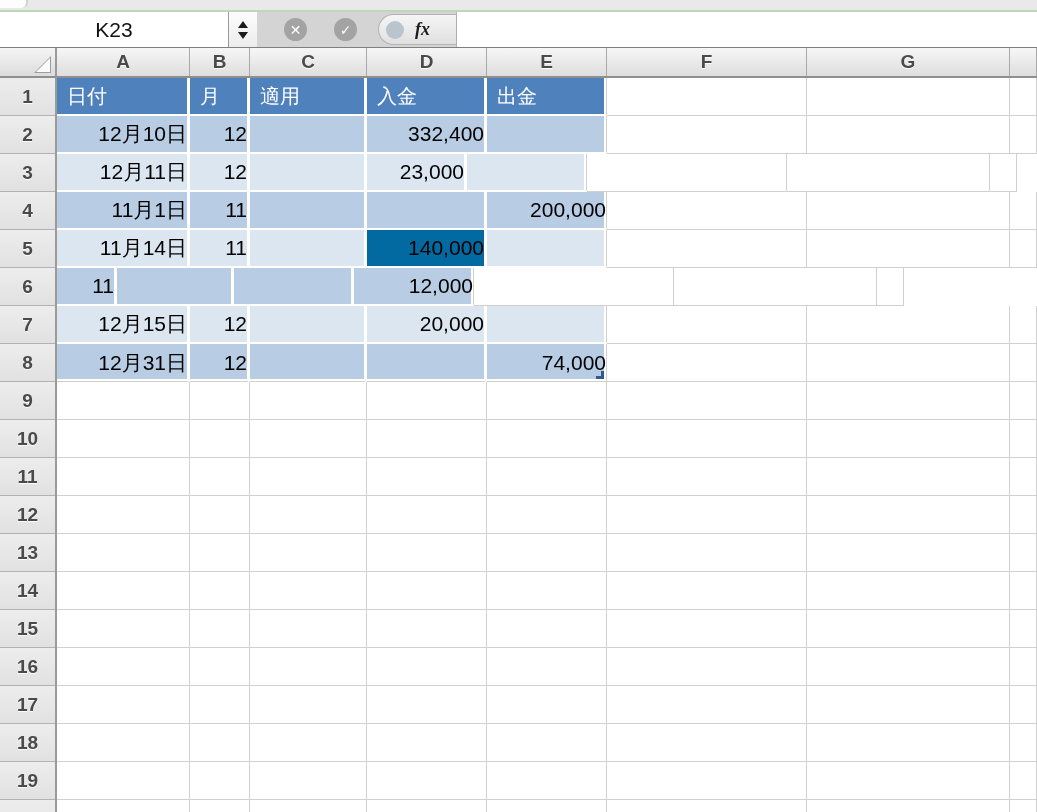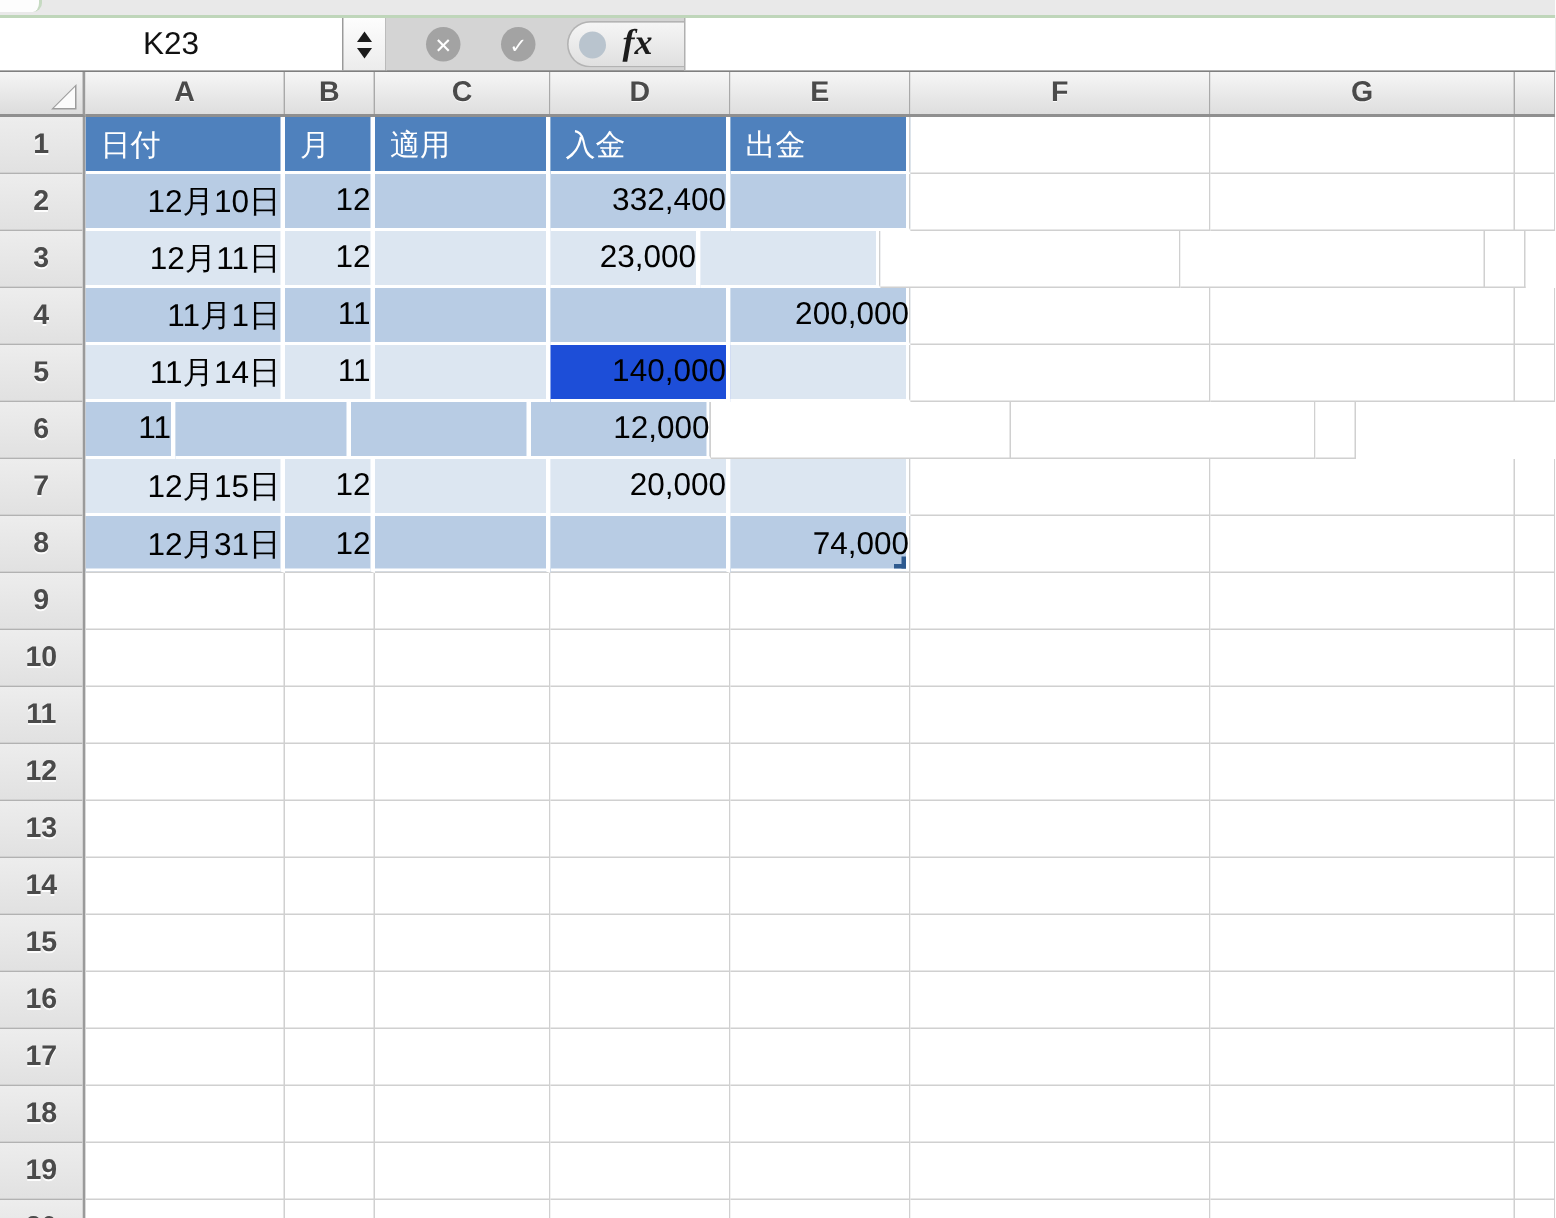--- a/index.html
+++ b/index.html
@@ -31,21 +31,21 @@
               display:flex;align-items:center;justify-content:center;
               font-size:14px;font-weight:bold;line-height:1;}
   .circle-btn.cancel{margin-left:27px;}
   .circle-btn.accept{margin-left:27px;}
   .fx-capsule{margin-left:auto;height:31px;width:78px;box-sizing:border-box;
               border:1px solid #b3b3b3;border-right:none;border-radius:16px 0 0 16px;
               background:linear-gradient(#f5f5f5,#e0e0e0);
               display:flex;align-items:center;padding-left:7px;}
   .fx-dot{width:18px;height:18px;border-radius:50%;background:#b9c4ce;}
   .fx-label{margin-left:11px;font-family:"Liberation Serif","DejaVu Serif",serif;
-            font-style:italic;font-weight:bold;font-size:24px;color:#1c1c1c;}
+            font-style:italic;font-weight:bold;font-size:18px;color:#1c1c1c;}
   .formula-input{position:absolute;left:456px;top:0;width:581px;height:35px;background:#fff;
                  border-left:1px solid #b0b0b0;box-sizing:border-box;font-size:19px;}
 
   
   .sheet{position:absolute;left:0;top:48px;width:1037px;height:764px;overflow:hidden;background:#fff;}
   .corner{position:absolute;left:0;top:0;width:57px;height:30px;box-sizing:border-box;
           background:linear-gradient(#f5f5f5,#dcdcdc);
           border-right:2px solid #9a9a9a;border-bottom:2px solid #8f8f8f;}
   .corner-tri-outer{position:absolute;right:4px;bottom:3px;width:0;height:0;
           border-bottom:17px solid #9c9c9c;border-left:17px solid transparent;}
@@ -183,21 +183,21 @@
           <div class="cell tcell ar" style="width: 120px; background: rgb(184, 204, 228);"></div>
           <div class="cell tcell ar lastcol" style="width: 120px; background: rgb(184, 204, 228);">200,000</div>
           <div class="cell" style="width: 200px;"></div>
           <div class="cell" style="width: 203px;"></div>
           <div class="cell" style="width: 27px;"></div>
         </div>
         <div class="grid-row">
           <div class="cell tcell ar" style="width: 133px; background: rgb(220, 230, 241);">11月14日</div>
           <div class="cell tcell ar" style="width: 60px; background: rgb(220, 230, 241);">11</div>
           <div class="cell tcell al" style="width: 117px; background: rgb(220, 230, 241);"></div>
-          <div class="cell tcell ar" style="width: 120px; background: #1d4ed8;">140,000</div>
+          <div class="cell tcell ar" style="width: 120px; background: #0369a1;">140,000</div>
           <div class="cell tcell ar lastcol" style="width: 120px; background: rgb(220, 230, 241);"></div>
           <div class="cell" style="width: 200px;"></div>
           <div class="cell" style="width: 203px;"></div>
           <div class="cell" style="width: 27px;"></div>
         </div>
         <div class="grid-row">
           <div class="cell tcell ar" style="width: 60px; background: rgb(184, 204, 228);">11</div>
           <div class="cell tcell al" style="width: 117px; background: rgb(184, 204, 228);"></div>
           <div class="cell tcell ar" style="width: 120px; background: rgb(184, 204, 228);"></div>
           <div class="cell tcell ar lastcol" style="width: 120px; background: rgb(184, 204, 228);">12,000</div>

